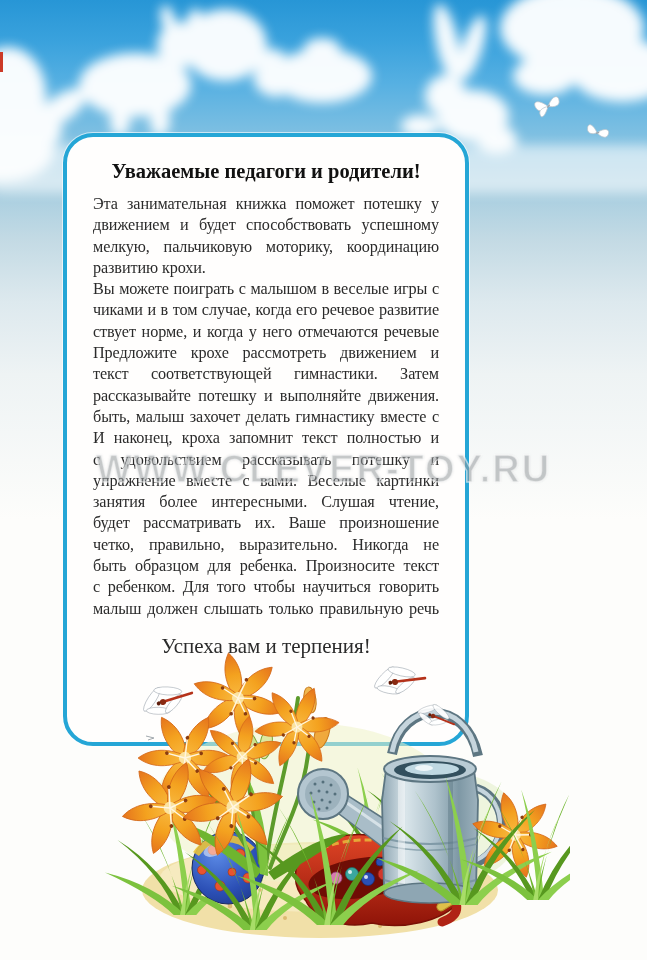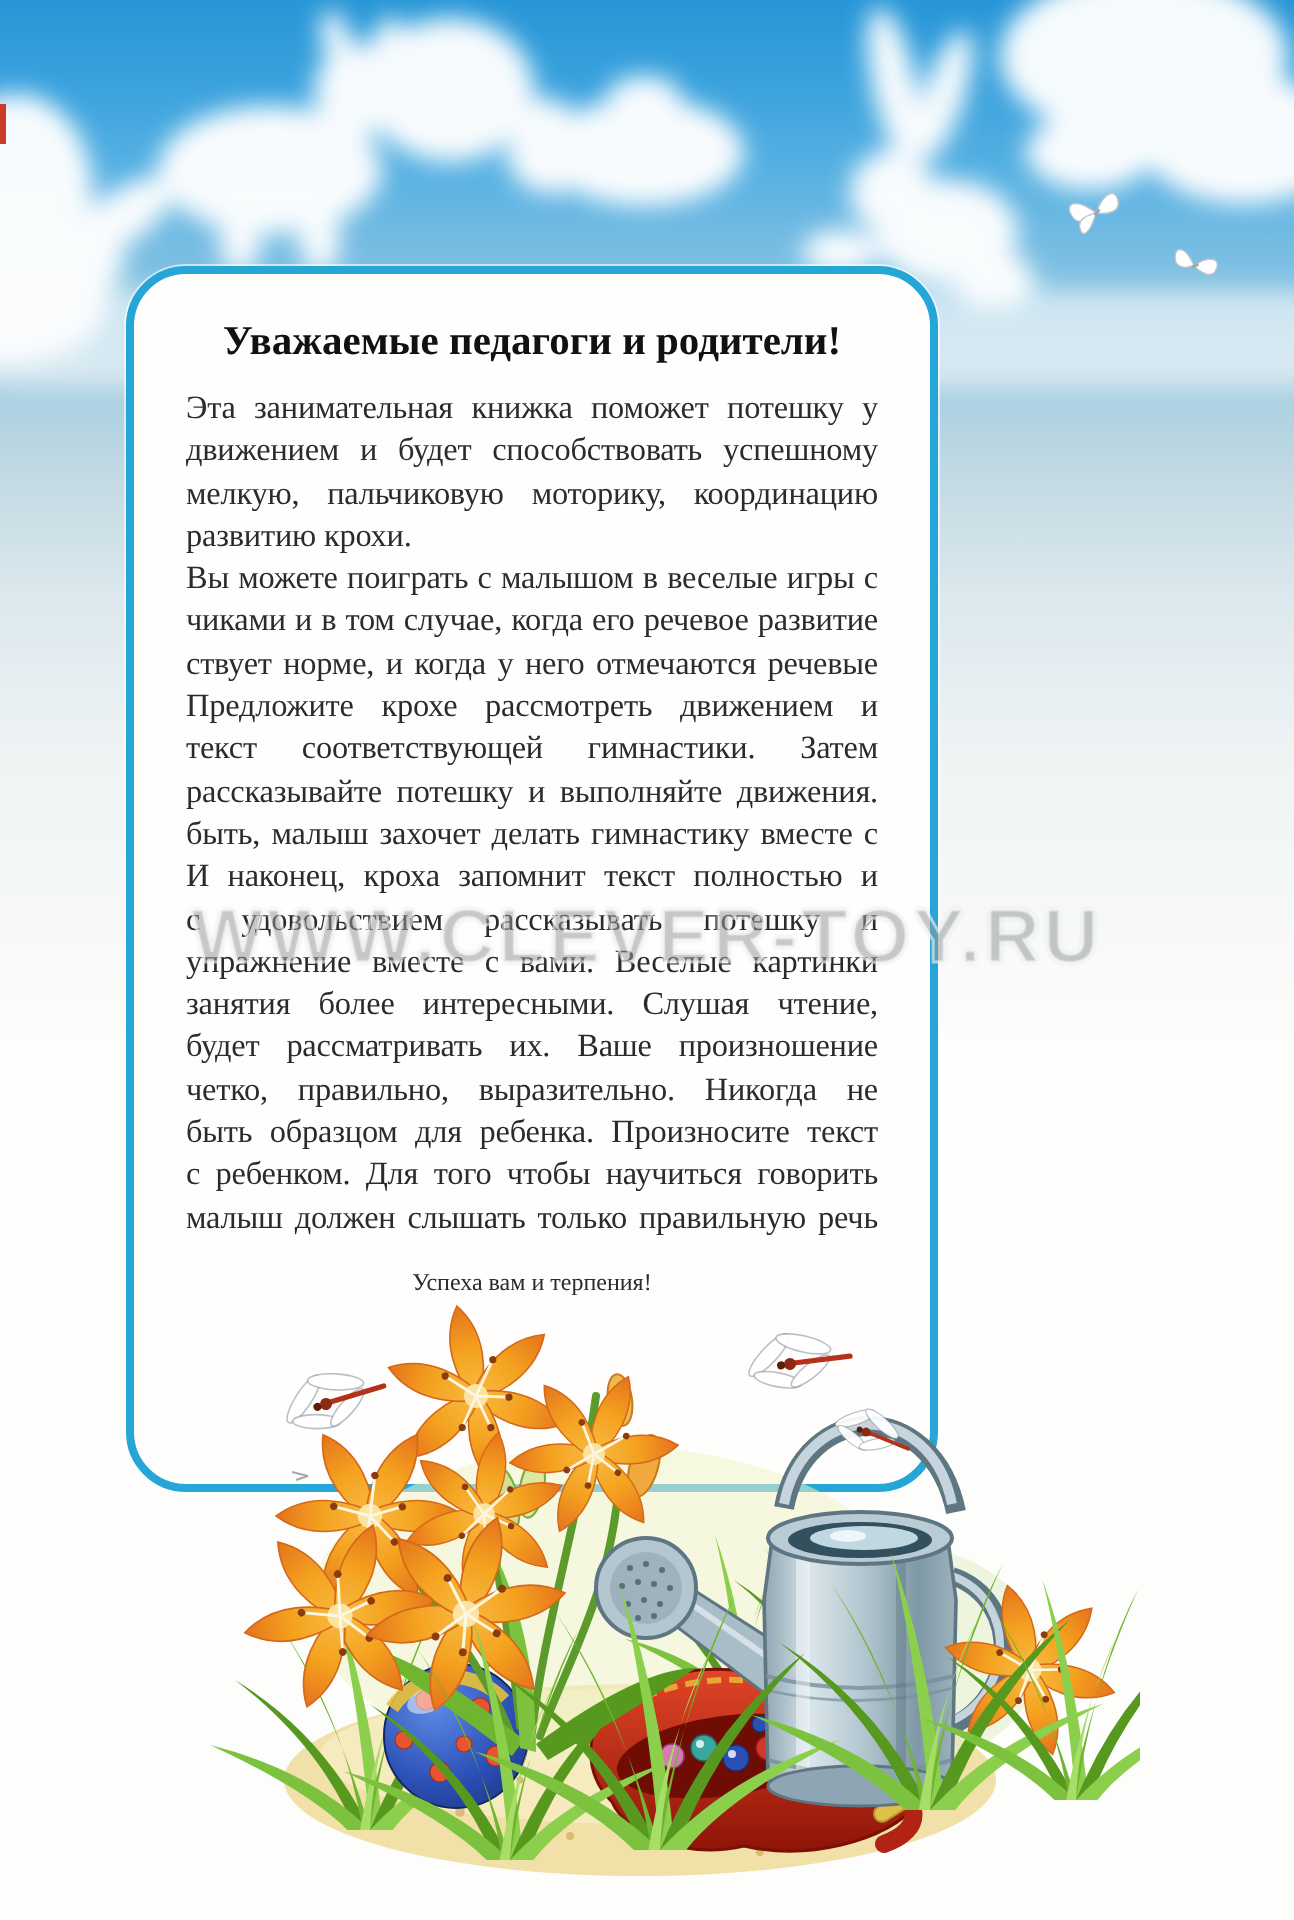--- a/index.html
+++ b/index.html
@@ -31,21 +31,21 @@
     text-align:center; font-weight:bold; font-size:20.5px; line-height:26px;
     color:#111; margin-bottom:10px;
   }
   .bodytext{color:#2b2b2b; font-size:16.2px; letter-spacing:-0.1px;}
   .line{
     line-height:21.3px; height:21.3px; overflow:hidden;
     text-align:justify; text-align-last:justify;
   }
   .line.para-end{text-align-last:left;}
   .closing{
-    margin-top:14px; text-align:center; font-size:12px; color:#2b2b2b;
+    margin-top:14px; text-align:center; font-size:21px; color:#2b2b2b;
   }
   
   .watermark{
     position:absolute; left:0; top:448px; width:647px; z-index:3;
     text-align:center; font-family:"Liberation Sans", sans-serif;
     font-weight:bold; font-size:38px; letter-spacing:2px;
     color:rgba(170,174,178,0.30);
     -webkit-text-stroke:1.5px rgba(255,255,255,0.55);
     text-shadow:0 0 2px rgba(120,122,125,0.35);
     pointer-events:none; white-space:nowrap;

